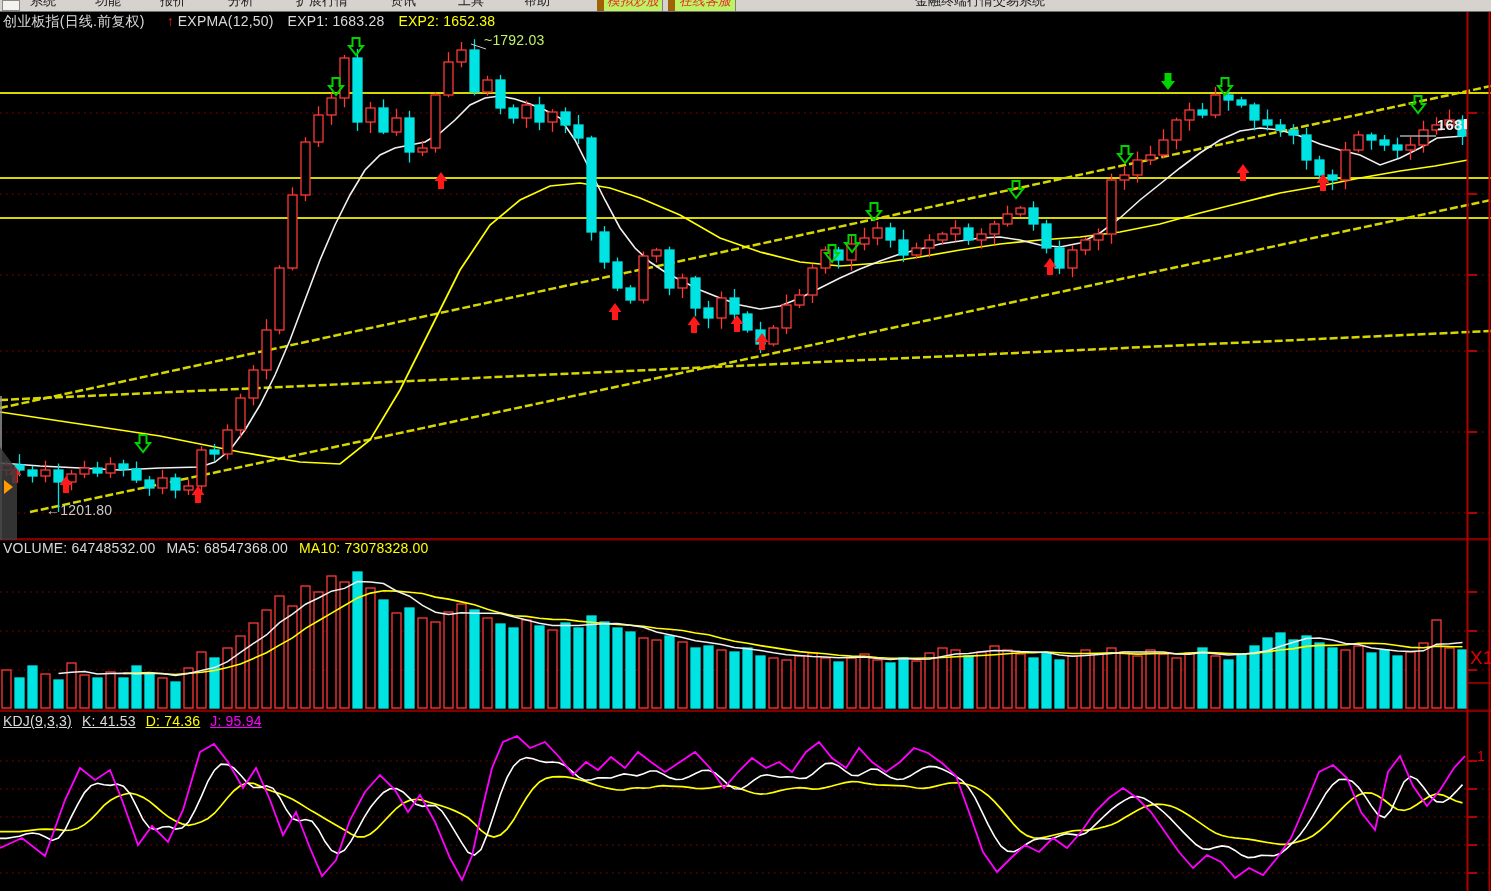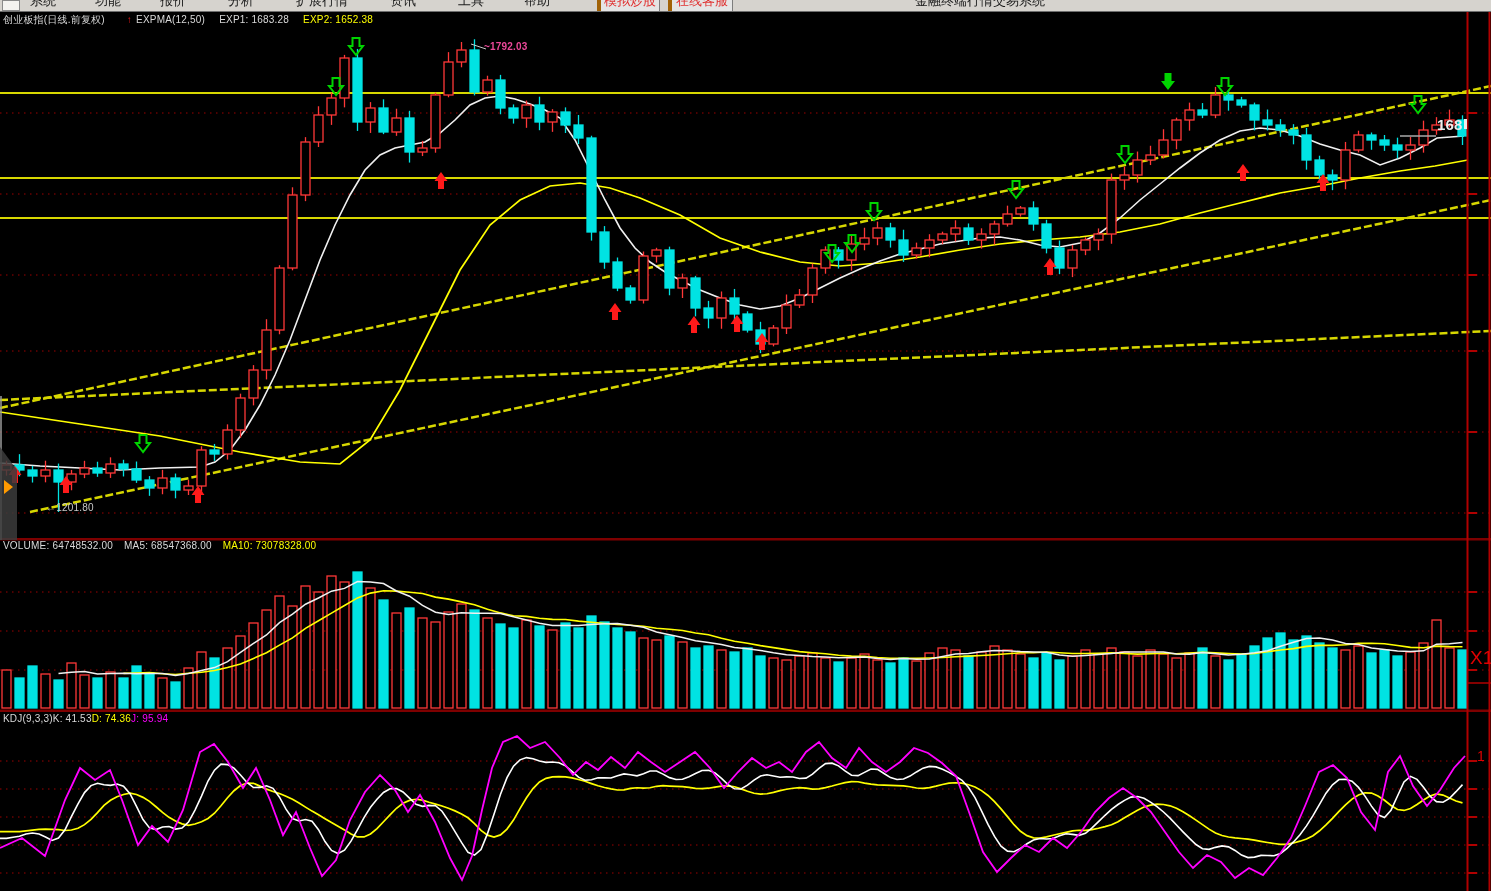--- a/index.html
+++ b/index.html
@@ -2,38 +2,38 @@
 <html><head>
 <meta charset="utf-8">
 <style>
   html,body{margin:0;padding:0;background:#000;}
   #app{position:relative;width:1491px;height:891px;background:#000;overflow:hidden;
        font-family:"Liberation Sans","DejaVu Sans",sans-serif;}
   
   #menubar{position:absolute;left:0;top:0;width:1491px;height:11px;background:#d6d3ce;
            border-bottom:1px solid #6e6e6e;overflow:hidden;z-index:30;}
   .menu-item{position:absolute;top:-8px;font-size:13px;color:#1a1a1a;line-height:18px;white-space:nowrap;}
-  .menu-btn{position:absolute;top:0;height:11px;background:#e5e5e5;border-left:4px solid #a16207;
-            border-right:1px solid #7d7d7d;overflow:hidden;}
+  .menu-btn{position:absolute;top:0;height:11px;background:#bef264;border-left:7px solid #a16207;
+            border-right:1px solid #7d7d7d;overflow:hidden;font-style:italic;}
   .menu-btn span{position:relative;top:-8px;display:block;text-align:center;font-size:13px;
             line-height:18px;color:#e03030;white-space:nowrap;}
   #win-icon{position:absolute;left:2px;top:0px;width:16px;height:9px;background:#f4f3f0;border:1px solid #8a8a8a;}
   
   #chart{position:absolute;left:0;top:0;z-index:1;}
   
-  .ovl{position:absolute;white-space:nowrap;z-index:20;font-size:10px;letter-spacing:0.2px;}
+  .ovl{position:absolute;white-space:nowrap;z-index:20;font-size:14px;letter-spacing:0.2px;}
   .gray{color:#d9d9d9;} .yellow{color:#ffff00;} .magenta{color:#ff00ff;margin-top:9px;} .dred{color:#e00000;}
   #hdr{left:3px;top:13px;}
   #hdr .arrow{color:#ff1a1a;font-weight:bold;padding:0 4px 0 8px;}
   #hdr .sp{padding-right:14px;}
   #vol-labels{left:3px;top:540px;}
   #vol-labels span{padding-right:11px;margin-top:48px;}
   #kdj-labels{left:3px;top:713px;}
-  #kdj-labels span{padding-right:0;}
-  #ann-high{left:484px;top:41px;color:#ec4899;font-weight:bold;}
+  #kdj-labels span{padding-right:10px;text-decoration:underline;}
+  #ann-high{left:484px;top:32px;color:#bef264;}
   #ann-low{left:46px;top:502px;color:#c9c9c9;}
   #px-label{left:1437px;top:116px;color:#eeeeee;font-size:15px;font-weight:bold;width:31px;overflow:hidden;}
   #px-label .stub{position:absolute;left:27px;top:3px;width:3px;height:10px;background:#eee;}
   #x1-label{left:1470px;top:647px;font-size:19px;}
   #kdj-axis-label{left:1477px;top:748px;font-size:14px;}
   
   #left-handle{position:absolute;left:0;top:447px;width:17px;height:93px;z-index:15;}
 </style>
 </head>
 <body>

